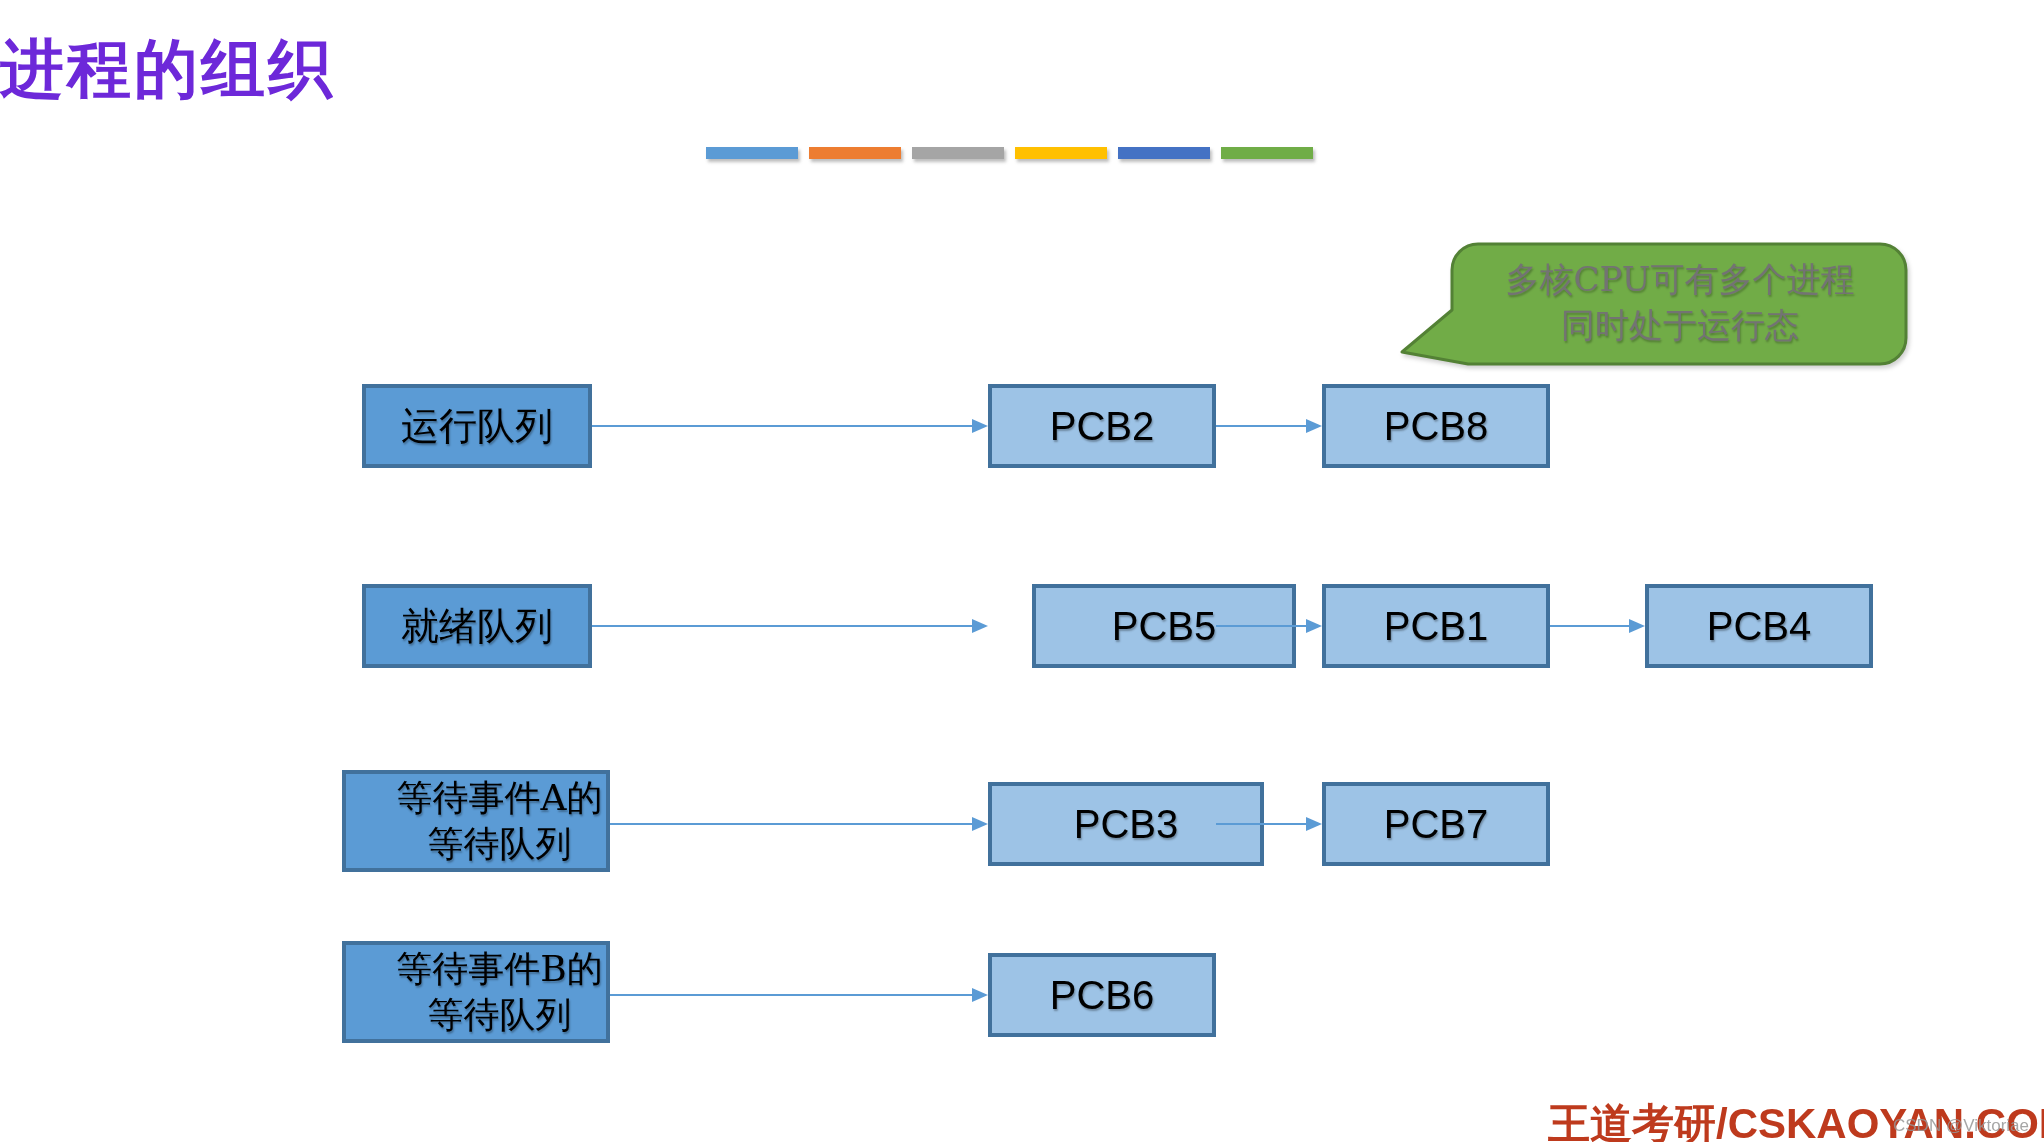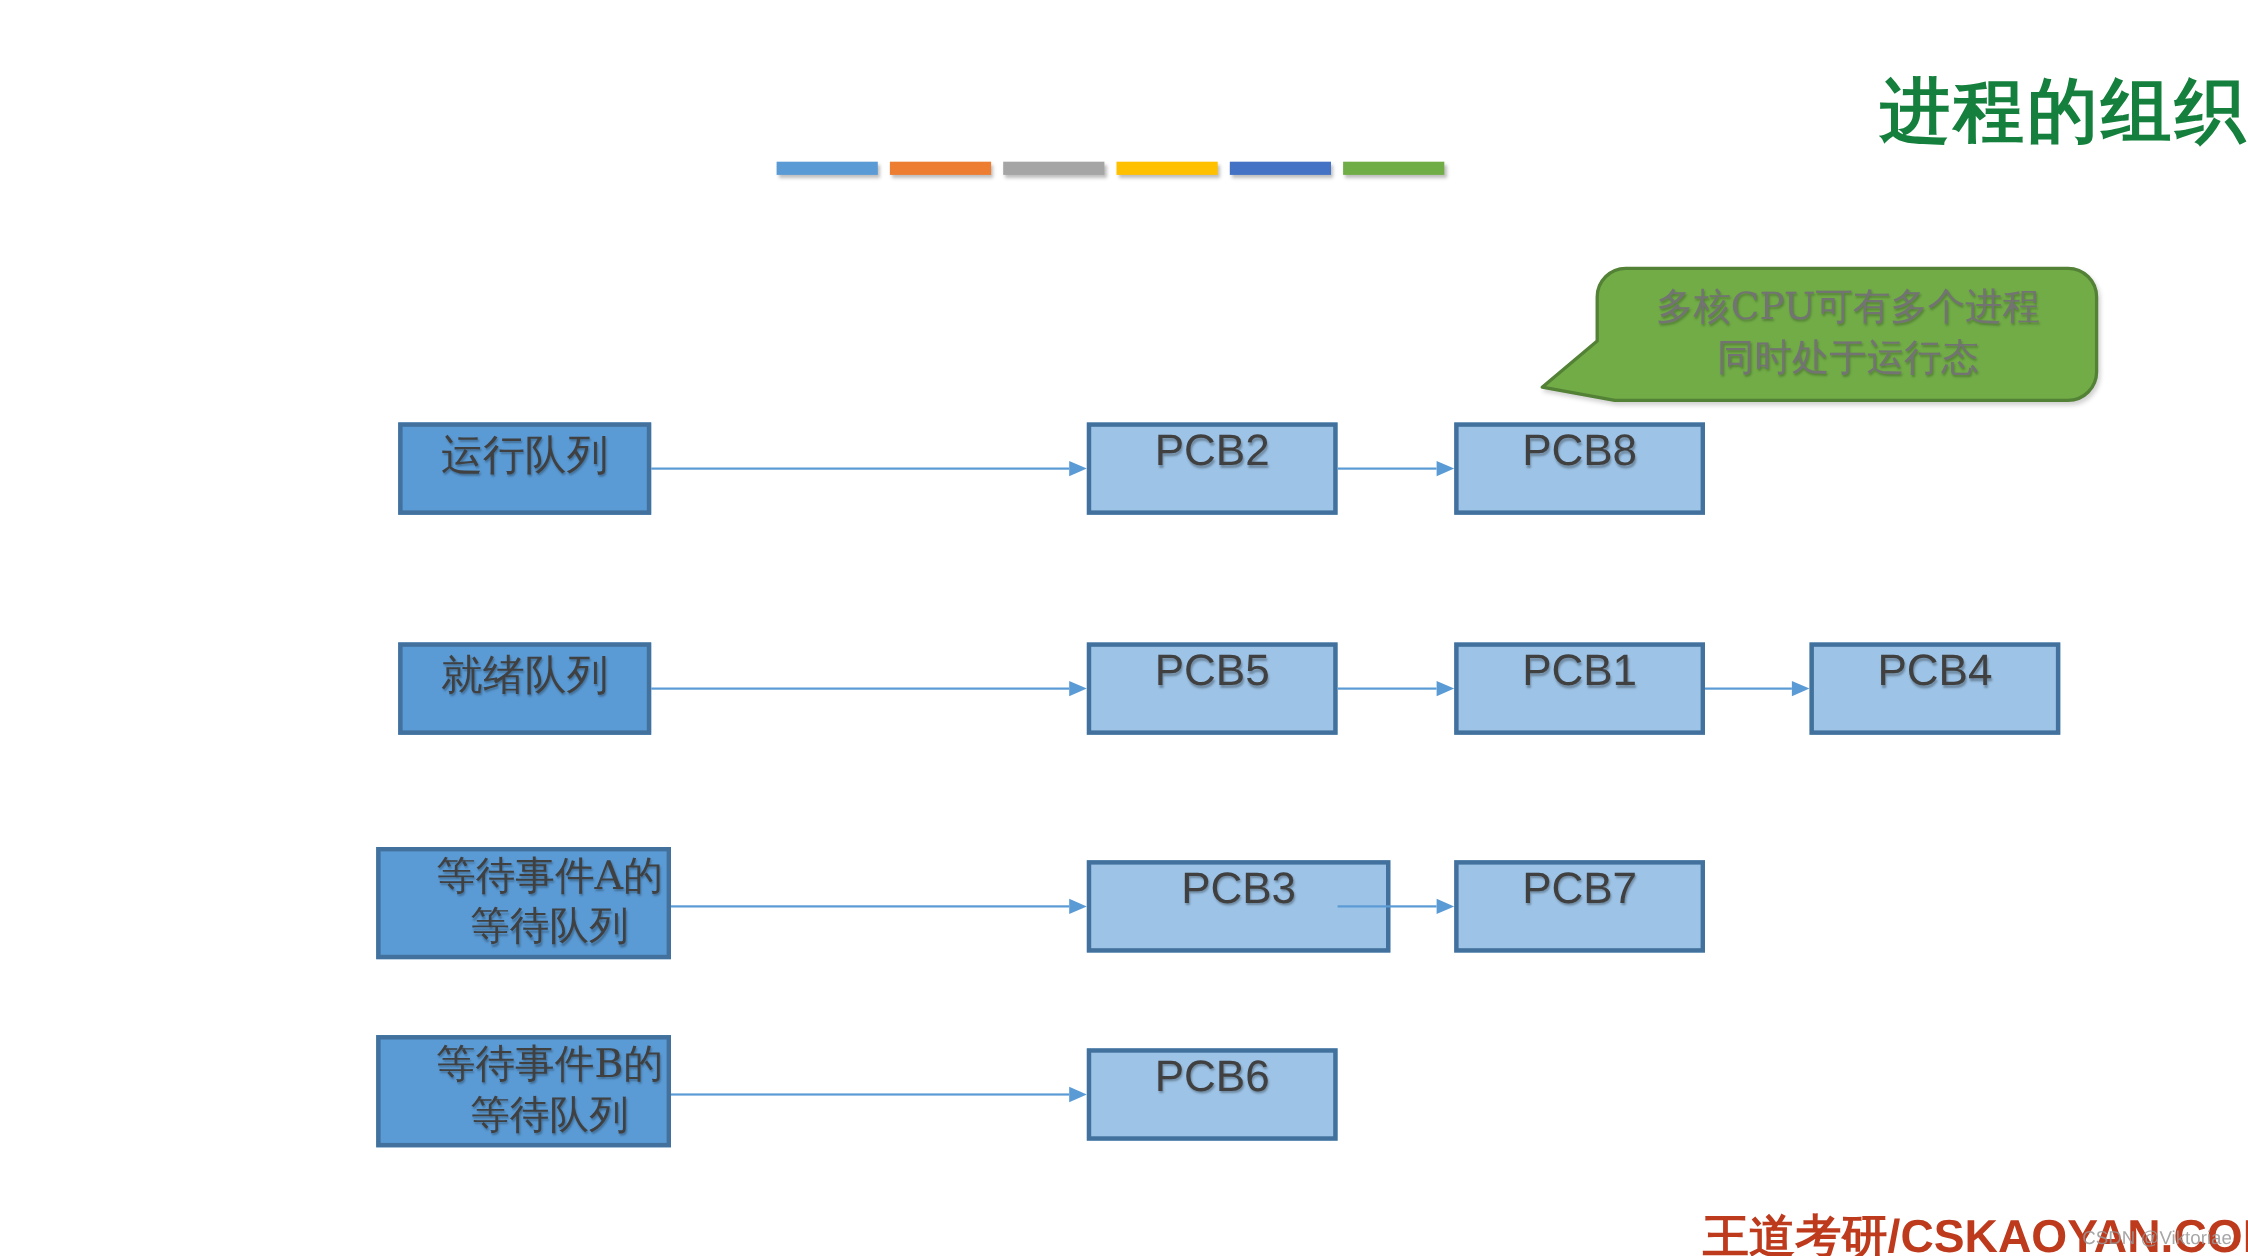--- a/index.html
+++ b/index.html
@@ -1,34 +1,34 @@
 <!DOCTYPE html>
 <html><head>
 <meta charset="utf-8">
 <style>
   html,body{margin:0;padding:0;background:#fff;}
   .canvas{position:relative;width:2044px;height:1142px;background:#ffffff;overflow:hidden;
           font-family:"DejaVu Sans",sans-serif;}
 
-  .slide-title{position:absolute;left:0;right:0;top:26px;text-align:right;
+  .slide-title{position:absolute;left:0;right:0;top:26px;text-align:left;
                font-family:"DejaVu Serif","Liberation Serif",serif;
-               font-weight:bold;font-size:64px;color:#15803d;letter-spacing:3px;margin-top:32px;}
+               font-weight:bold;font-size:64px;color:#6d28d9;letter-spacing:3px;}
 
   .accent-bars{position:absolute;left:706px;top:147px;display:flex;gap:11px;}
   .accent-bar{width:92px;height:12px;box-shadow:2px 3px 3px rgba(110,110,110,.45);}
 
   .callout-svg{position:absolute;left:1390px;top:238px;width:530px;height:145px;
                filter:drop-shadow(2px 3px 2px rgba(0,0,0,.18));}
   .callout-text{position:absolute;left:1458px;top:256px;width:444px;text-align:center;
                 font-family:"DejaVu Serif","Liberation Serif",serif;
                 font-size:34px;line-height:46px;color:#737373;
                 text-shadow:1px 2px 2px rgba(0,0,0,.25);}
 
   .box{position:absolute;box-sizing:border-box;display:flex;flex-direction:column;
-       align-items:center;color:#404040;text-align:center;
+       align-items:center;justify-content:center;color:#000000;text-align:center;
        text-shadow:1px 2px 2px rgba(0,0,0,.3);}
   .queue-box{background:#5B9BD5;border:4px solid #41719C;
              font-family:"DejaVu Serif","Liberation Serif",serif;font-size:38px;}
   .queue-box.two-line{font-size:36px;line-height:46px;padding-left:47px;}
   .pcb-box{background:#9DC3E6;border:4px solid #41719C;
            font-family:Liberation Sans, sans-serif;font-size:40px;}
 
   .arrow{position:absolute;height:14px;display:flex;align-items:center;}
   .arrow-line{flex:1;height:2px;background:#5B9BD5;}
   .arrow-head{width:0;height:0;border-top:7px solid transparent;
@@ -83,21 +83,21 @@
     <span>PCB8</span>
   </div>
 
   <div class="box queue-box" style="left:362px;top:584px;width:230px;height:84px">
     <span>就绪队列</span>
   </div>
   <div class="arrow" style="left:592px;top:619px;width:396px">
     <span class="arrow-line"></span>
     <span class="arrow-head"></span>
   </div>
-  <div class="box pcb-box" style="left:988px;top:584px;width:228px;height:84px">
+  <div class="box pcb-box" style="left:1032px;top:584px;width:264px;height:84px">
     <span>PCB5</span>
   </div>
   <div class="arrow" style="left:1216px;top:619px;width:106px">
     <span class="arrow-line"></span>
     <span class="arrow-head"></span>
   </div>
   <div class="box pcb-box" style="left:1322px;top:584px;width:228px;height:84px">
     <span>PCB1</span>
   </div>
   <div class="arrow" style="left:1550px;top:619px;width:95px">

